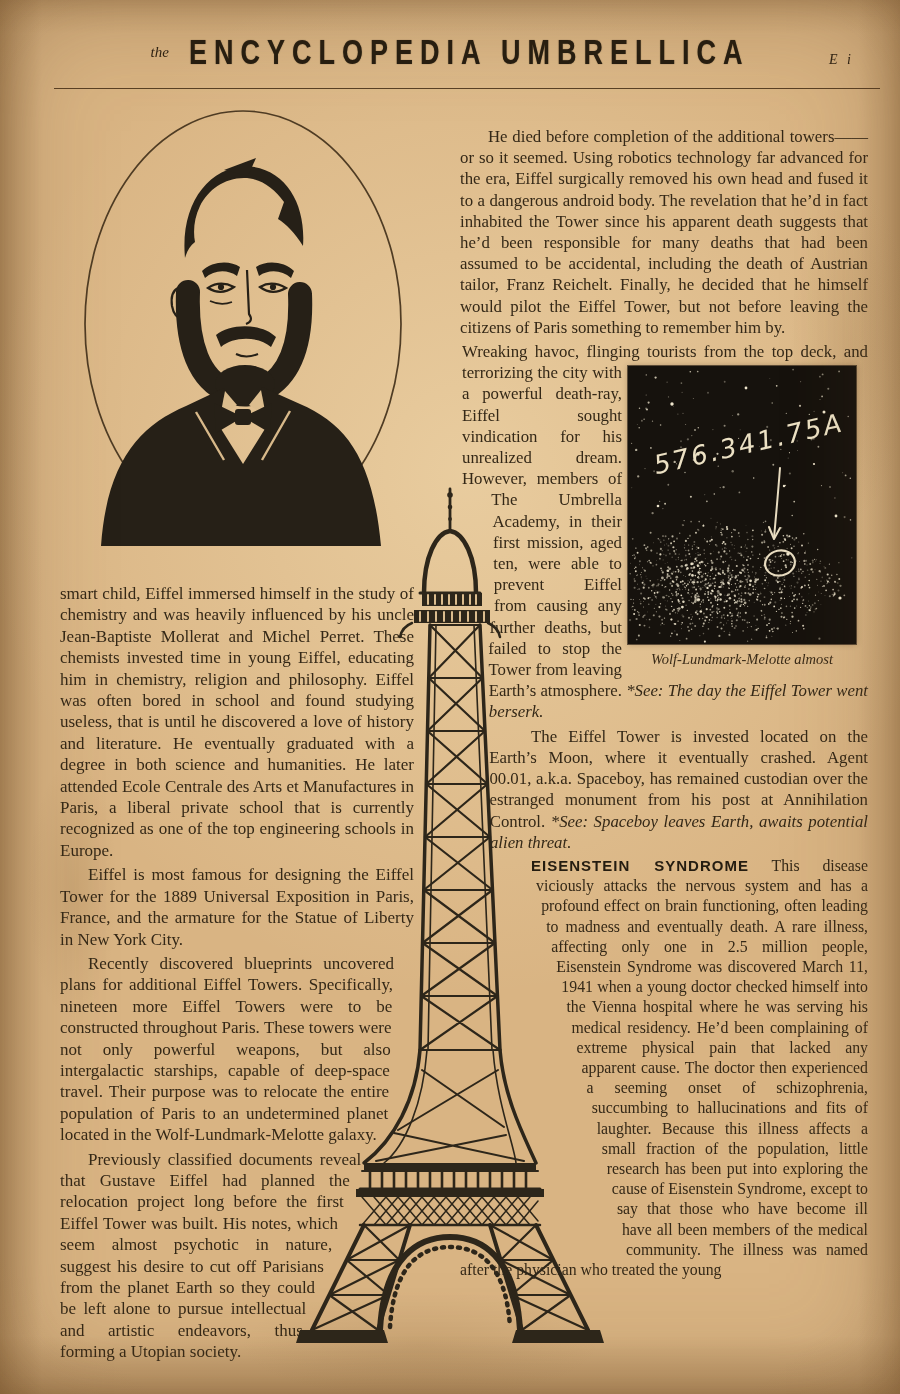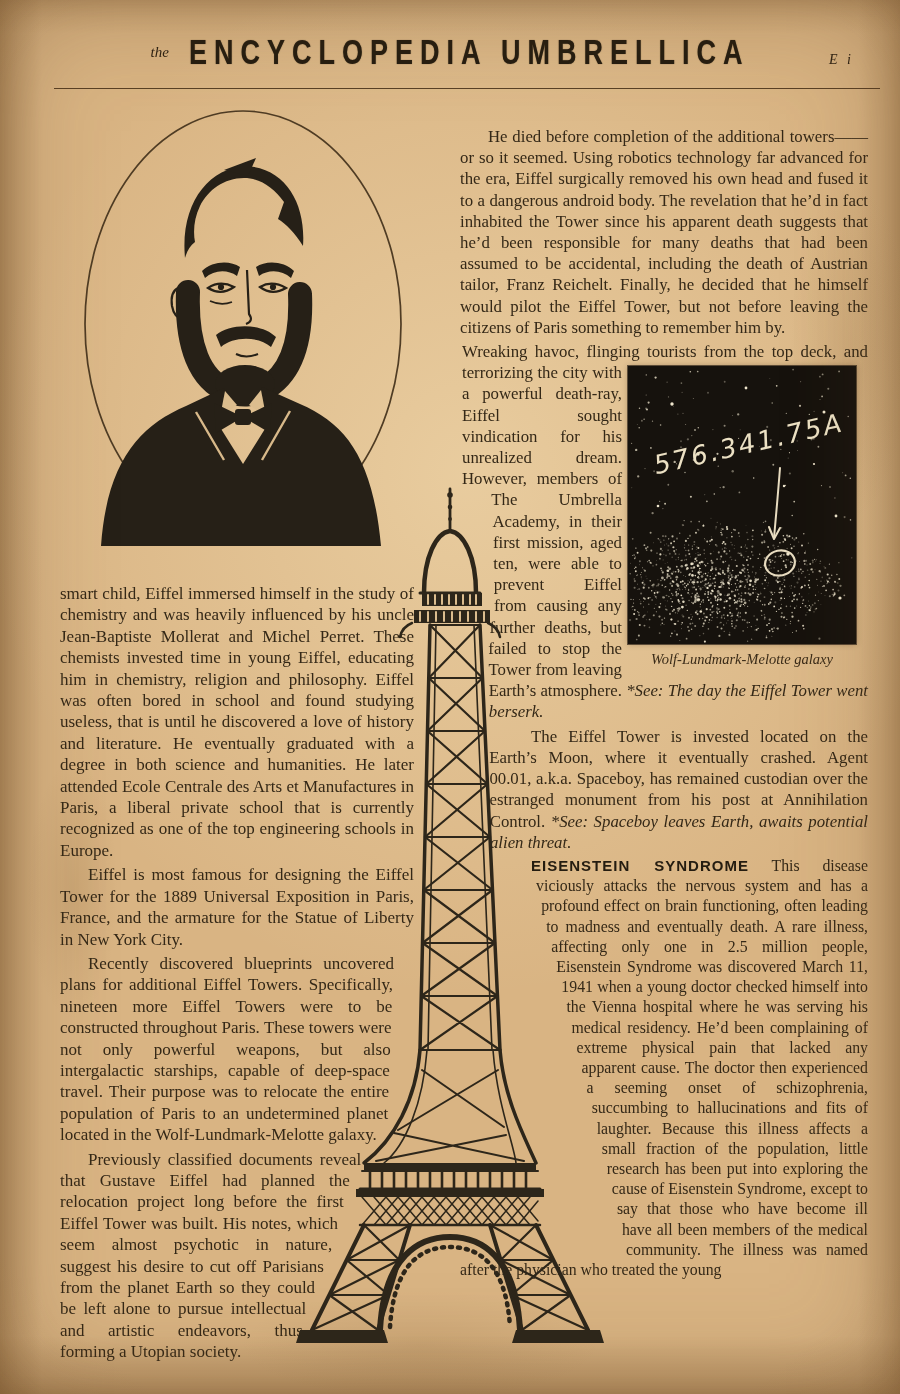--- a/index.html
+++ b/index.html
@@ -1350,21 +1350,21 @@
           <circle cx="212" cy="232" r="1.6"></circle>
             <circle cx="160" cy="188" r="1.8"></circle>
         </g>
         <text x="24" y="88" font-family="DejaVu Sans, sans-serif" font-style="italic" font-size="26" fill="#ece1c4" letter-spacing="2.5" transform="rotate(-13 115 80)">576.341.75A</text>
         <g stroke="#e8dcc0" stroke-width="2" fill="none" stroke-linecap="round">
           <path d="M152,102 C150,128 148,150 146,172"></path>
           <path d="M146,173 L141,161 M146,173 L152,162"></path>
         </g>
         <ellipse cx="152" cy="197" rx="15" ry="12.5" fill="none" stroke="#e8dcc0" stroke-width="2.2" transform="rotate(-12 152 197)"></ellipse>
       </svg>
-      <figcaption class="galaxy-caption">Wolf-Lundmark-Melotte galaxy</figcaption>
+      <figcaption class="galaxy-caption">Wolf-Lundmark-Melotte almost</figcaption>
     </figure>
 
     <p><span>Wreaking havoc, flinging tourists from the top deck, and terrorizing the city with a powerful death-ray, Eiffel sought vindication for his unrealized dream. However, members of The Umbrella Academy, in their first mission, aged ten, were able to prevent Eiffel from causing any further deaths, but failed to stop the Tower from leaving Earth’s atmosphere.</span> <span class="see">*See: The day the Eiffel Tower went berserk.</span></p>
     <p class="ind2"><span>The Eiffel Tower is invested located on the Earth’s Moon, where it eventually crashed. Agent 00.01, a.k.a. Spaceboy, has remained custodian over the estranged monument from his post at Annihilation Control.</span> <span class="see">*See: Spaceboy leaves Earth, awaits potential alien threat.</span></p>
 
     <div class="eisen-gap"></div>
     <p class="eisen"><b class="entry-head">EISENSTEIN SYNDROME</b> <span>This disease viciously attacks the nervous system and has a profound effect on brain functioning, often leading to madness and eventually death. A rare illness, affecting only one in 2.5 million people, Eisenstein Syndrome was discovered March 11, 1941 when a young doctor checked himself into the Vienna hospital where he was serving his medical residency. He’d been complaining of extreme physical pain that lacked any apparent cause. The doctor then experienced a seeming onset of schizophrenia, succumbing to hallucinations and fits of laughter. Because this illness affects a small fraction of the population, little research has been put into exploring the cause of Eisenstein Syndrome, except to say that those who have become ill have all been members of the medical community. The illness was named after the physician who treated the young</span></p>
   </div>
 
   <svg class="tower" viewBox="0 0 340 860">

